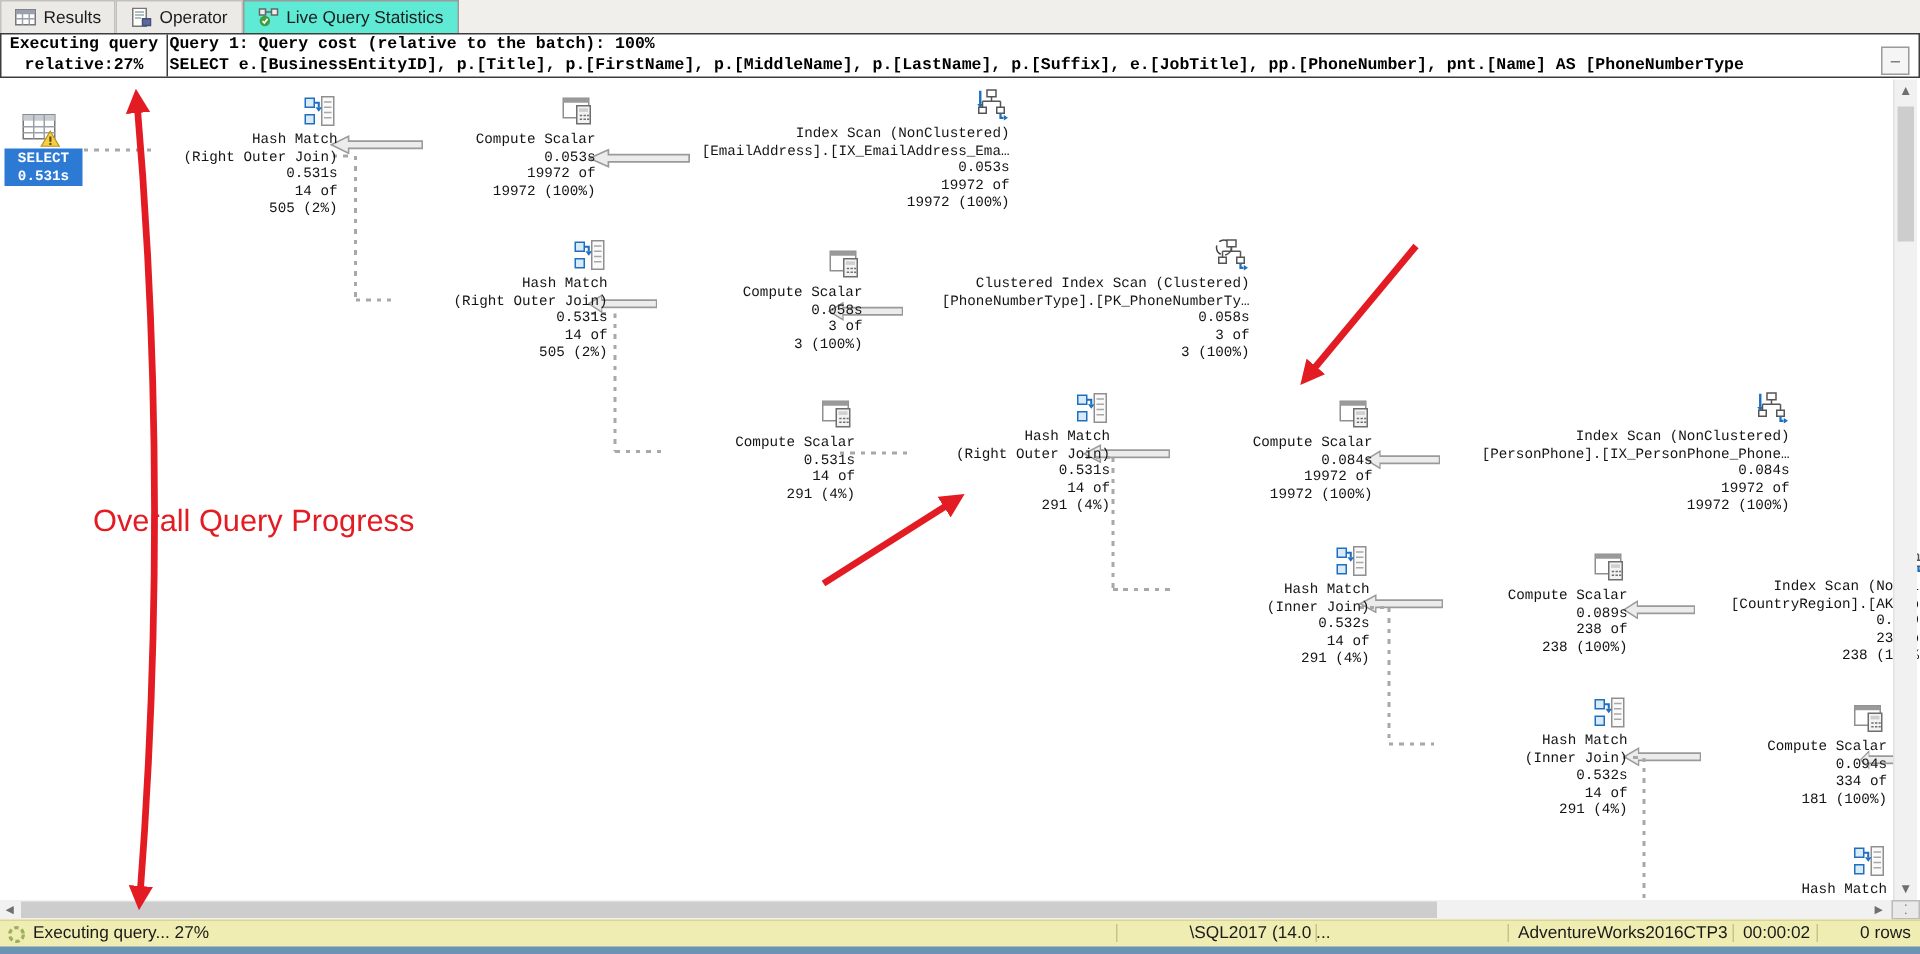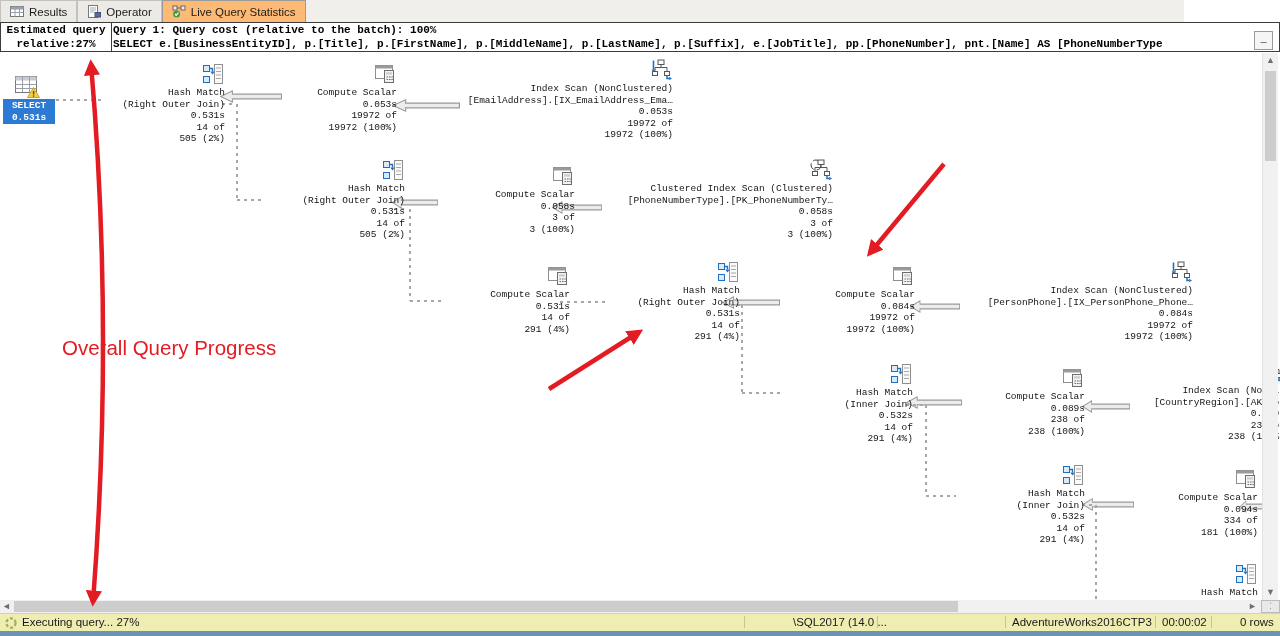--- a/index.html
+++ b/index.html
@@ -1,23 +1,23 @@
 <!DOCTYPE html>
 <html><head>
 <meta charset="utf-8">
 <style>
   html,body{margin:0;padding:0;background:#fff;}
   .page{position:relative;width:1280px;height:636px;overflow:hidden;
         font-family:"Liberation Sans",sans-serif;background:#fff;}
   
-  .tabbar{position:absolute;left:0;top:0;width:1184px;height:22px;background:#f0efec;
+  .tabbar{position:absolute;left:0;top:0;width:1280px;height:22px;background:#f0efec;
           border-bottom:1px solid #d7d5d0;display:flex;align-items:stretch;}
   .tab{display:flex;align-items:center;gap:5px;padding:0 9px;font-size:11.5px;color:#1c1c1c;
        border:1px solid #c3c1bc;border-bottom:none;background:#eceae6;cursor:default;}
-  .tab.active{background:#fdba74;border-color:#9a9a9a;}
+  .tab.active{background:#5eead4;border-color:#9a9a9a;}
   .tab .ticon{display:inline-flex;width:14px;height:13px;}
   
   .hdr{position:absolute;left:0;top:22px;width:1280px;height:30px;background:#fff;
        border:1px solid #3c3c3c;box-sizing:border-box;
        font-family:"Liberation Mono",monospace;font-weight:bold;font-size:11px;color:#000;}
   .hdr-left{position:absolute;left:0;top:0;width:110px;height:28px;border-right:1px solid #3c3c3c;
             text-align:center;line-height:14px;padding-top:0;}
   .hdr-right{position:absolute;left:112px;top:0;right:0;height:28px;line-height:14px;
              white-space:nowrap;overflow:hidden;}
   .collapse-box{position:absolute;left:1253px;top:8px;width:17px;height:17px;background:#f5f5f5;
@@ -90,21 +90,21 @@
             <circle cx="4.6" cy="9" r="3.5" fill="#3f9e3f"></circle>
             <path d="M3 9l1.2 1.3L6.4 7.6" stroke="#fff" stroke-width="1.2" fill="none"></path>
           </svg>
       </span>
       <span>Live Query Statistics</span>
     </div>
   </div>
 
   <div class="hdr">
     <div class="hdr-left">
-      <div>Estimated query</div>
+      <div>Executing query</div>
       <div>relative:27%</div>
     </div>
     <div class="hdr-right">
       <div>Query 1: Query cost (relative to the batch): 100%</div>
       <div>SELECT e.[BusinessEntityID], p.[Title], p.[FirstName], p.[MiddleName], p.[LastName], p.[Suffix], e.[JobTitle], pp.[PhoneNumber], pnt.[Name] AS [PhoneNumberType</div>
     </div>
     <div class="collapse-box">–</div>
   </div>
 
   <div class="canvas">

